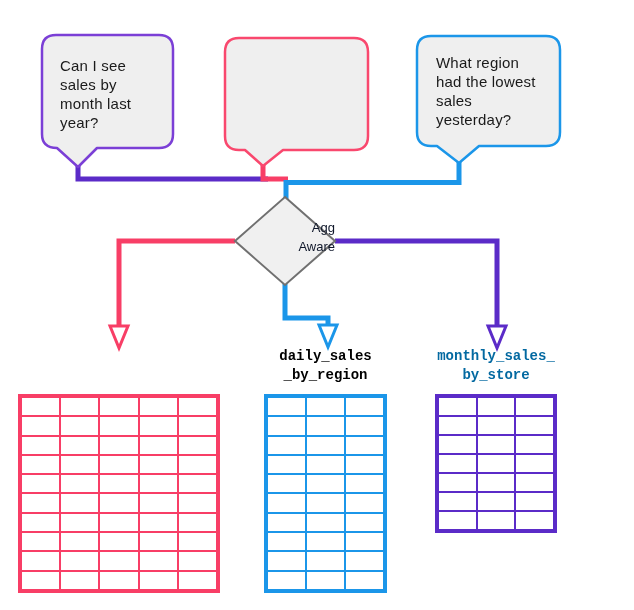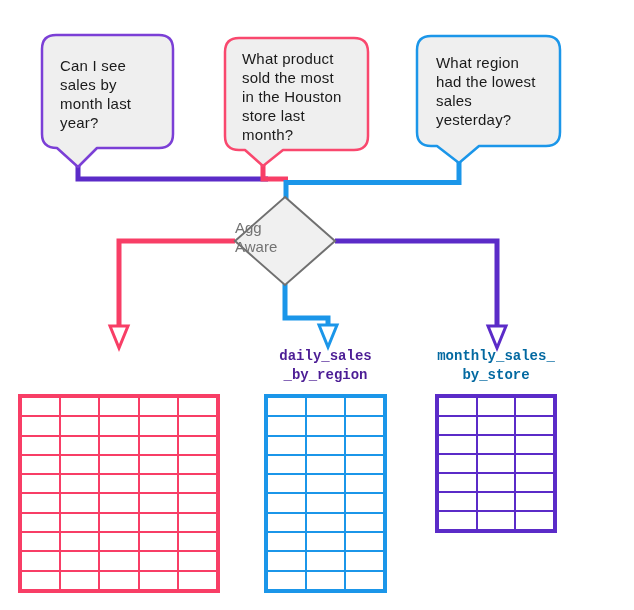--- a/index.html
+++ b/index.html
@@ -6,22 +6,22 @@
   #canvas{
     position:relative;width:634px;height:610px;background:#ffffff;overflow:hidden;
     font-family:"Liberation Sans",sans-serif;
   }
   #diagram-svg{position:absolute;left:0;top:0;}
   .bubble-text{
     position:absolute;white-space:pre-line;color:#1a1a1a;
     font-size:15px;line-height:19px;letter-spacing:0.2px;
   }
   .diamond-label{
-    position:absolute;white-space:pre-line;color:#737373;text-align:left;
-    font-size:15px;line-height:19px;
+    position:absolute;white-space:pre-line;color:#0f172a;text-align:right;
+    font-size:13px;line-height:19px;
   }
   .table-label{
     position:absolute;white-space:pre-line;text-align:center;
     font-family:"Liberation Mono","DejaVu Sans Mono",monospace;
     font-size:14px;line-height:19px;font-weight:bold;
   }
   .grid-table{
     position:absolute;display:grid;box-sizing:border-box;
     border:3px solid;background:#ffffff;
   }
@@ -51,34 +51,29 @@
     <path d="M239 38 H354 Q368 38 368 52 V136 Q368 150 354 150 H283 L263 166 L245 150 H239 Q225 150 225 136 V52 Q225 38 239 38 Z" stroke-width="2.5" stroke-linejoin="round" stroke="#F9486E" fill="#EFEFEF"></path>
     <path d="M431 36 H546 Q560 36 560 50 V132 Q560 146 546 146 H479 L459 163 L437 146 H431 Q417 146 417 132 V50 Q417 36 431 36 Z" stroke-width="2.5" stroke-linejoin="round" stroke="#1B96E9" fill="#EFEFEF"></path>
 
     <path d="M285 197 L335 241 L285 285 L235 241 Z" stroke-width="2" fill="#F0F0F0" stroke="#707070"></path>
   </svg>
 
   <div class="bubble-text" style="left:60px;top:56px;width:106px;">Can I see
 sales by
 month last
 year?</div>
-  <div class="bubble-text" style="left:242px;top:49px;width:122px;">What product
-sold the most
-in the Houston
-store last
-month?</div>
   <div class="bubble-text" style="left:436px;top:53px;width:122px;">What region
 had the lowest
 sales
 yesterday?</div>
 
   <div class="diamond-label" style="left:235px;top:218px;width:100px;">Agg
 Aware</div>
 
-  <div class="table-label" style="left: 264px; top: 347px; width: 123px; color: #4c1d95;">daily_sales
+  <div class="table-label" style="left: 264px; top: 347px; width: 123px; color: #000000;">daily_sales
 _by_region</div>
   <div class="table-label" style="left: 435px; top: 347px; width: 122px; color: #0369a1;">monthly_sales_
 by_store</div>
 
   <div class="grid-table" style="left: 18px; top: 394px; width: 202px; height: 199px; border-color: rgb(248, 62, 102); grid-template-columns: repeat(5, 1fr); grid-template-rows: repeat(10, 1fr);">
       <div class="cell" style="border-color: rgb(248, 62, 102);"></div>
       <div class="cell" style="border-color: rgb(248, 62, 102);"></div>
       <div class="cell" style="border-color: rgb(248, 62, 102);"></div>
       <div class="cell" style="border-color: rgb(248, 62, 102);"></div>
       <div class="cell" style="border-color: rgb(248, 62, 102);"></div>

